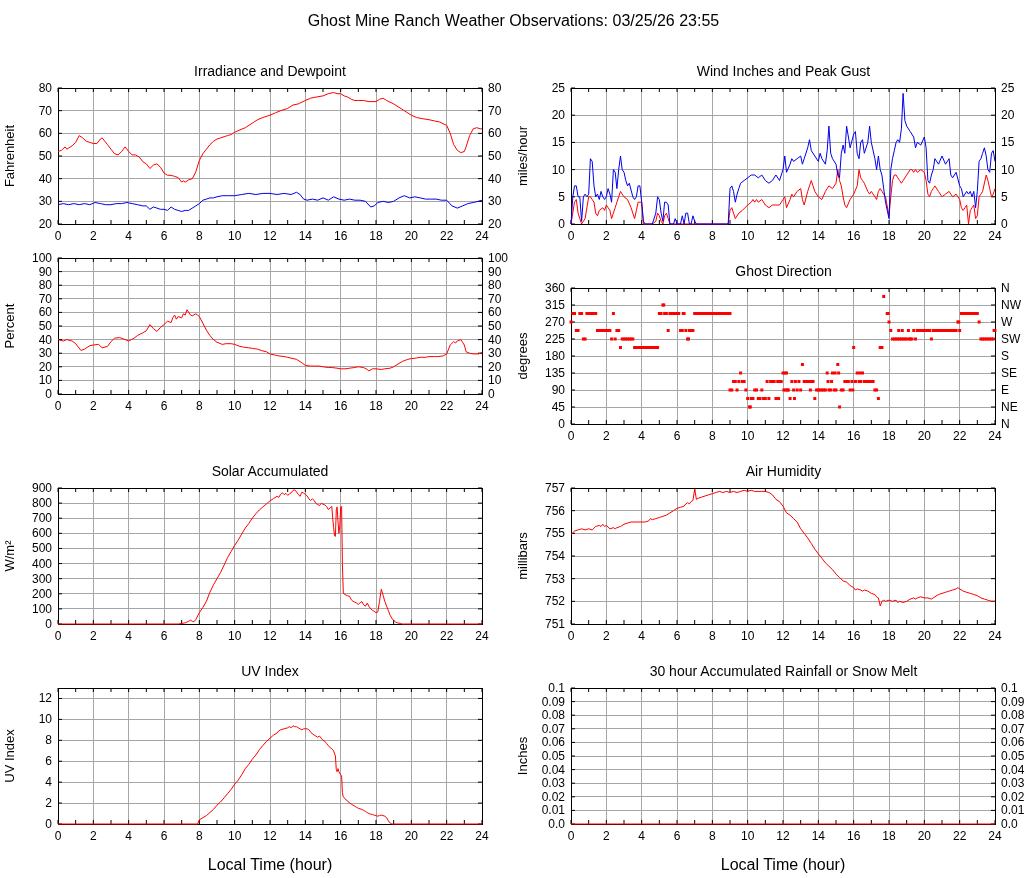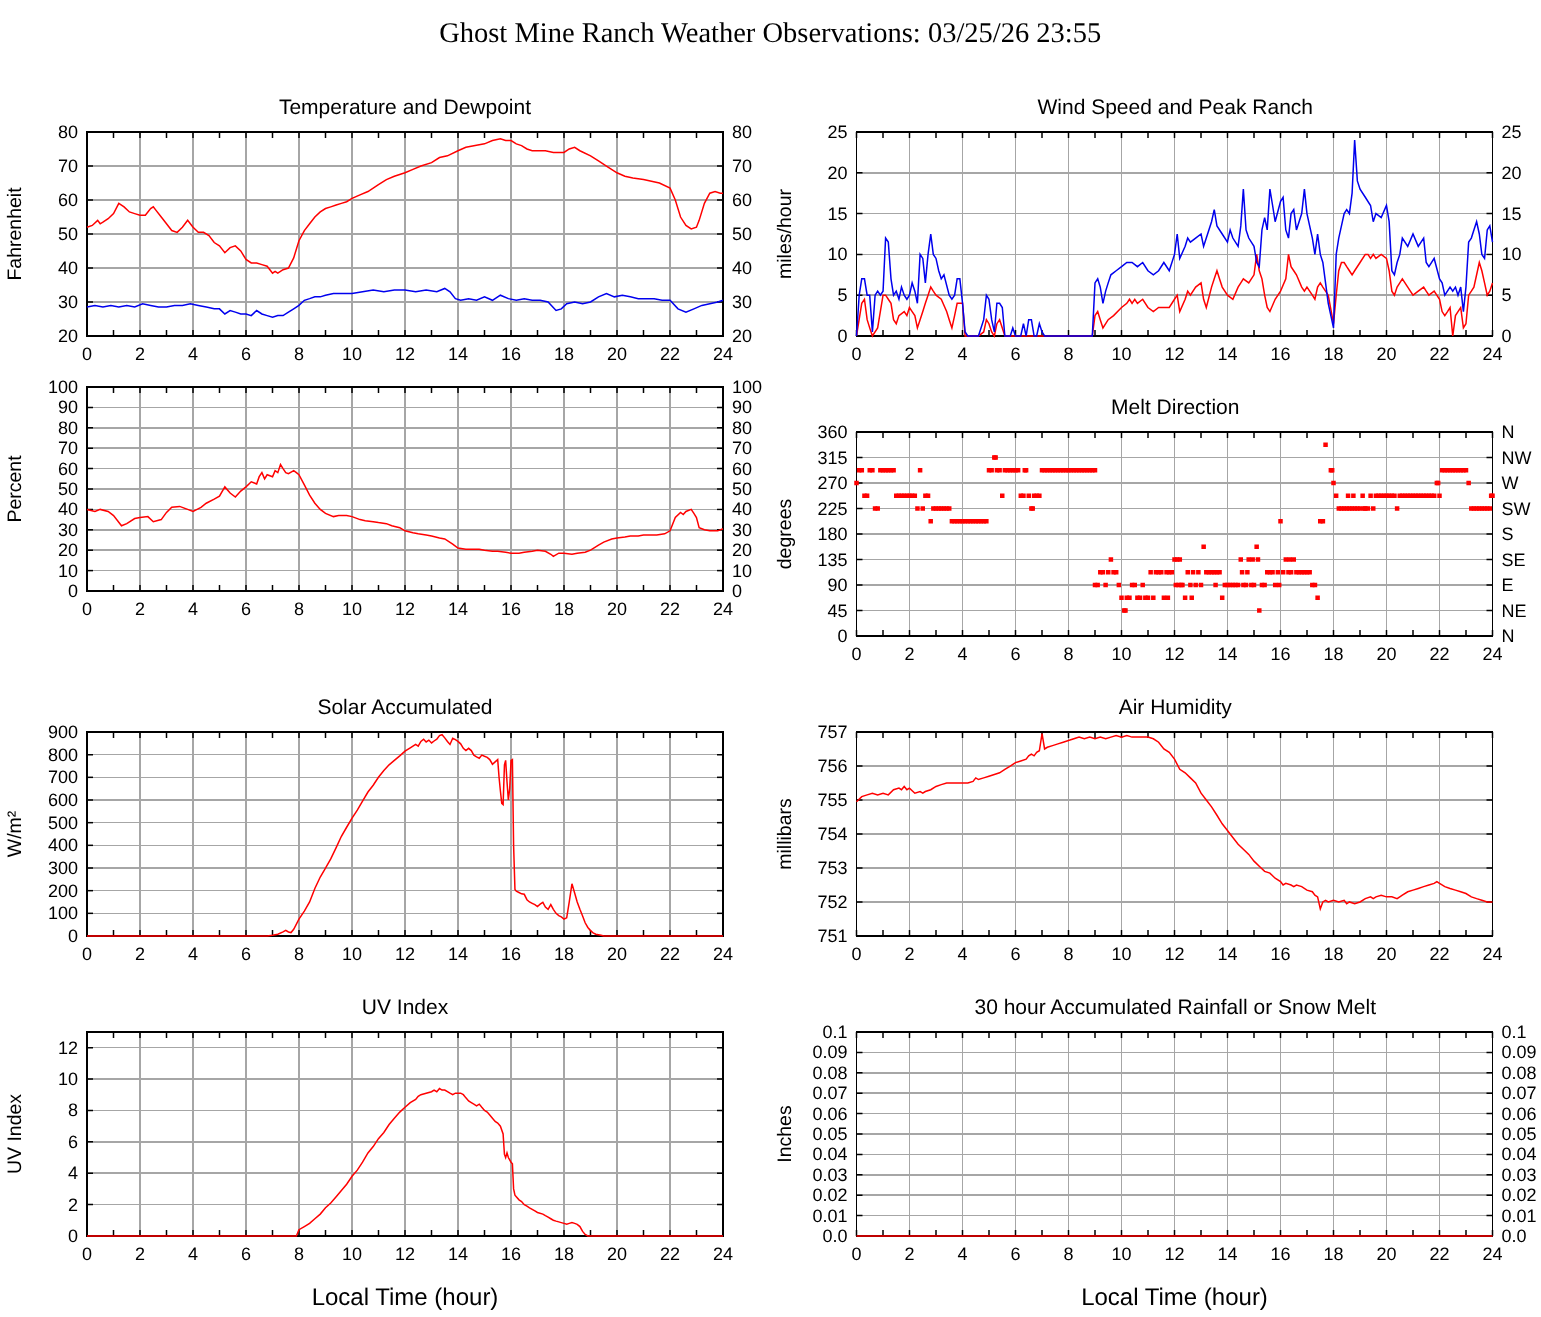--- a/index.html
+++ b/index.html
@@ -1,34 +1,34 @@
 <!DOCTYPE html>
 <html><head>
 <meta charset="utf-8">
 <style>
   html,body{margin:0;padding:0;background:#ffffff;}
   body{width:1027px;height:878px;overflow:hidden;font-family:"Liberation Sans",sans-serif;color:#000;}
-  .page-title{height:52px;box-sizing:border-box;padding-top:12px;text-align:center;font-size:19px;font-family:Liberation Serif, serif;}
+  .page-title{height:52px;box-sizing:border-box;padding-top:12px;text-align:center;font-size:16px;}
   .charts{display:grid;grid-template-columns:513px 514px;grid-template-rows:200px 200px 200px 226px;}
   .panel{position:relative;}
   .chart-title{height:30px;box-sizing:border-box;display:flex;align-items:flex-end;justify-content:center;
                padding-left:27px;padding-bottom:3px;font-size:14px;}
   svg{display:block;}
   .tick{font-family:"Liberation Sans",sans-serif;font-size:12px;fill:#000;}
   .axlabel{font-family:"Liberation Sans",sans-serif;font-size:13px;fill:#000;}
   .xlabel{font-family:"Liberation Sans",sans-serif;font-size:16px;fill:#000;}
 </style>
 </head>
 <body>
 
 <div class="page-title">Ghost Mine Ranch Weather Observations: 03/25/26 23:55</div>
 
 <div class="charts">
   <div class="panel">
-    <div class="chart-title">Temperature and Dewpoint</div>
+    <div class="chart-title">Irradiance and Dewpoint</div>
     <svg width="513" height="170" viewBox="0 0 513 170">
         <line x1="93.33333333333333" y1="6" x2="93.33333333333333" y2="142" stroke="#a6a6a6" shape-rendering="crispEdges"></line>
         <line x1="128.66666666666666" y1="6" x2="128.66666666666666" y2="142" stroke="#a6a6a6" shape-rendering="crispEdges"></line>
         <line x1="164" y1="6" x2="164" y2="142" stroke="#a6a6a6" shape-rendering="crispEdges"></line>
         <line x1="199.33333333333331" y1="6" x2="199.33333333333331" y2="142" stroke="#a6a6a6" shape-rendering="crispEdges"></line>
         <line x1="234.66666666666669" y1="6" x2="234.66666666666669" y2="142" stroke="#a6a6a6" shape-rendering="crispEdges"></line>
         <line x1="270" y1="6" x2="270" y2="142" stroke="#a6a6a6" shape-rendering="crispEdges"></line>
         <line x1="305.33333333333337" y1="6" x2="305.33333333333337" y2="142" stroke="#a6a6a6" shape-rendering="crispEdges"></line>
         <line x1="340.66666666666663" y1="6" x2="340.66666666666663" y2="142" stroke="#a6a6a6" shape-rendering="crispEdges"></line>
         <line x1="376" y1="6" x2="376" y2="142" stroke="#a6a6a6" shape-rendering="crispEdges"></line>
@@ -130,21 +130,21 @@
         <line x1="58" y1="6" x2="62" y2="6" stroke="#000000"></line>
         <line x1="482" y1="6" x2="478" y2="6" stroke="#000000"></line>
         <text x="52" y="10" text-anchor="end" class="tick">80</text>
         <text x="488" y="10" text-anchor="start" class="tick">80</text>
         <text x="14" y="74" text-anchor="middle" class="axlabel" transform="rotate(-90 14 74)">Fahrenheit</text>
         <polyline points="58.0,69.5 61.5,68.3 65.1,64.9 66.8,67.2 68.6,66.1 72.1,63.8 75.7,60.4 79.2,53.6 82.7,55.9 86.3,59.3 89.8,60.4 93.3,61.5 96.9,61.5 100.4,57.0 102.2,55.9 103.9,58.1 107.5,62.7 111.0,67.2 114.5,71.7 118.1,72.9 121.6,69.5 125.1,64.9 128.7,69.5 132.2,72.9 135.7,72.9 139.3,75.1 142.8,79.7 146.3,81.9 149.9,86.5 153.4,83.1 156.9,81.9 160.5,85.3 164.0,91.0 167.5,93.3 171.1,93.3 174.6,94.4 178.1,95.5 181.7,100.1 183.4,98.9 185.2,100.1 188.7,97.8 192.3,96.7 195.8,89.9 199.3,78.5 202.9,71.7 206.4,67.2 209.9,62.7 213.5,59.3 217.0,57.0 220.5,55.9 224.1,54.7 227.6,53.6 231.1,52.5 234.7,50.2 240.0,47.9 245.3,45.7 252.3,41.1 257.6,37.7 262.9,35.5 270.0,33.2 275.3,30.9 280.6,28.7 287.7,26.4 293.0,23.0 298.3,21.9 305.3,18.5 310.6,16.2 315.9,15.1 323.0,13.9 328.3,11.7 333.6,10.5 337.1,11.7 340.7,11.7 344.2,13.9 347.7,15.1 351.3,17.3 354.8,18.5 358.3,18.5 363.6,18.5 368.9,19.6 376.0,19.6 379.5,17.3 383.1,16.2 386.6,18.5 393.7,21.9 399.0,25.3 404.3,28.7 411.3,33.2 416.6,35.5 421.9,36.6 429.0,37.7 434.3,38.9 439.6,40.0 446.7,43.4 450.2,51.3 453.7,62.7 457.3,68.3 460.8,70.6 464.3,69.5 466.1,64.9 469.6,53.6 473.2,46.8 476.7,45.7 480.2,46.8 482.0,46.8" fill="none" stroke="#ff0000" stroke-width="1"></polyline>
         <polyline points="58.0,122.7 63.3,121.6 68.6,122.7 73.9,121.6 79.2,122.7 84.5,121.6 89.8,122.7 95.1,120.5 100.4,121.6 105.7,122.7 111.0,122.7 116.3,121.6 121.6,121.6 126.9,120.5 132.2,121.6 137.5,122.7 142.8,123.9 146.3,123.9 149.9,127.3 153.4,125.0 156.9,126.1 160.5,127.3 164.0,127.3 167.5,128.4 171.1,125.0 174.6,127.3 178.1,128.4 181.7,129.5 185.2,128.4 188.7,128.4 192.3,126.1 195.8,123.9 199.3,121.6 202.9,118.2 206.4,117.1 209.9,115.9 213.5,115.9 217.0,114.8 222.3,113.7 227.6,113.7 234.7,113.7 241.7,112.5 248.8,111.4 255.9,112.5 262.9,111.4 270.0,111.4 277.1,112.5 284.1,111.4 291.2,112.5 296.5,110.3 300.0,112.5 303.6,117.1 307.1,118.2 312.4,117.1 317.7,118.2 323.0,115.9 328.3,118.2 333.6,114.8 338.9,117.1 344.2,118.2 349.5,117.1 354.8,118.2 360.1,118.2 365.4,119.3 370.7,125.0 374.2,123.9 377.8,120.5 383.1,119.3 388.4,120.5 393.7,119.3 399.0,115.9 404.3,113.7 409.6,115.9 414.9,114.8 420.2,115.9 425.5,117.1 430.8,117.1 436.1,117.1 441.4,118.2 446.7,118.2 452.0,123.9 457.3,126.1 462.6,123.9 467.9,121.6 473.2,120.5 478.5,119.3 482.0,118.2" fill="none" stroke="#0000ee" stroke-width="1"></polyline>
       </svg>
   </div>
   <div class="panel">
-    <div class="chart-title">Wind Speed and Peak Ranch</div>
+    <div class="chart-title">Wind Inches and Peak Gust</div>
     <svg width="513" height="170" viewBox="0 0 513 170">
         <line x1="93.33333333333333" y1="6" x2="93.33333333333333" y2="142" stroke="#a6a6a6" shape-rendering="crispEdges"></line>
         <line x1="128.66666666666666" y1="6" x2="128.66666666666666" y2="142" stroke="#a6a6a6" shape-rendering="crispEdges"></line>
         <line x1="164" y1="6" x2="164" y2="142" stroke="#a6a6a6" shape-rendering="crispEdges"></line>
         <line x1="199.33333333333331" y1="6" x2="199.33333333333331" y2="142" stroke="#a6a6a6" shape-rendering="crispEdges"></line>
         <line x1="234.66666666666669" y1="6" x2="234.66666666666669" y2="142" stroke="#a6a6a6" shape-rendering="crispEdges"></line>
         <line x1="270" y1="6" x2="270" y2="142" stroke="#a6a6a6" shape-rendering="crispEdges"></line>
         <line x1="305.33333333333337" y1="6" x2="305.33333333333337" y2="142" stroke="#a6a6a6" shape-rendering="crispEdges"></line>
         <line x1="340.66666666666663" y1="6" x2="340.66666666666663" y2="142" stroke="#a6a6a6" shape-rendering="crispEdges"></line>
         <line x1="376" y1="6" x2="376" y2="142" stroke="#a6a6a6" shape-rendering="crispEdges"></line>
@@ -375,21 +375,21 @@
         <text x="488" y="23.599999999999994" text-anchor="start" class="tick">90</text>
         <line x1="58" y1="6" x2="62" y2="6" stroke="#000000"></line>
         <line x1="482" y1="6" x2="478" y2="6" stroke="#000000"></line>
         <text x="52" y="10" text-anchor="end" class="tick">100</text>
         <text x="488" y="10" text-anchor="start" class="tick">100</text>
         <text x="14" y="74" text-anchor="middle" class="axlabel" transform="rotate(-90 14 74)">Percent</text>
         <polyline points="58.0,87.6 63.3,89.0 66.8,87.6 72.1,89.0 75.7,91.7 81.0,98.5 84.5,97.1 89.8,93.7 93.3,93.0 98.6,92.4 102.2,95.8 107.5,94.4 111.0,89.6 114.5,86.2 119.8,85.6 125.1,87.6 128.7,89.0 134.0,86.2 137.5,83.5 142.8,80.8 146.3,78.8 149.9,72.6 153.4,76.7 156.9,79.4 160.5,75.4 164.0,72.6 167.5,69.2 171.1,70.6 172.8,65.8 174.6,63.1 176.4,67.2 178.1,64.5 181.7,65.8 183.4,61.8 185.2,63.1 187.0,57.7 188.7,60.4 190.5,63.1 192.3,63.8 195.8,61.8 197.6,63.1 199.3,64.5 202.9,71.3 206.4,78.1 209.9,83.5 213.5,87.6 217.0,90.3 222.3,92.4 225.8,91.7 231.1,91.7 234.7,92.4 240.0,94.4 243.5,95.1 248.8,95.8 252.3,96.4 257.6,97.1 261.2,98.5 266.5,99.8 270.0,101.9 275.3,103.2 278.8,103.9 284.1,104.6 287.7,105.3 293.0,106.6 296.5,107.3 301.8,110.7 305.3,113.4 310.6,114.1 314.2,114.1 319.5,114.1 323.0,114.8 328.3,115.5 331.8,115.5 337.1,116.2 340.7,116.8 346.0,116.8 349.5,116.2 354.8,115.5 358.3,114.8 363.6,115.5 367.2,117.5 368.9,118.9 372.5,116.8 376.0,116.8 381.3,117.5 384.8,116.8 390.1,116.2 393.7,114.8 399.0,111.4 402.5,109.4 407.8,107.3 411.3,106.6 416.6,106.0 420.2,105.3 425.5,105.3 429.0,104.6 434.3,104.6 437.8,104.6 443.1,103.9 446.7,101.9 450.2,93.0 453.7,89.6 455.5,91.0 457.3,89.0 460.8,87.6 462.6,90.3 464.3,93.0 466.1,99.8 469.6,101.2 473.2,101.9 478.5,101.9 482.0,100.5" fill="none" stroke="#ff0000" stroke-width="1"></polyline>
       </svg>
   </div>
   <div class="panel">
-    <div class="chart-title">Melt Direction</div>
+    <div class="chart-title">Ghost Direction</div>
     <svg width="513" height="170" viewBox="0 0 513 170">
         <line x1="93.33333333333333" y1="6" x2="93.33333333333333" y2="142" stroke="#a6a6a6" shape-rendering="crispEdges"></line>
         <line x1="128.66666666666666" y1="6" x2="128.66666666666666" y2="142" stroke="#a6a6a6" shape-rendering="crispEdges"></line>
         <line x1="164" y1="6" x2="164" y2="142" stroke="#a6a6a6" shape-rendering="crispEdges"></line>
         <line x1="199.33333333333331" y1="6" x2="199.33333333333331" y2="142" stroke="#a6a6a6" shape-rendering="crispEdges"></line>
         <line x1="234.66666666666669" y1="6" x2="234.66666666666669" y2="142" stroke="#a6a6a6" shape-rendering="crispEdges"></line>
         <line x1="270" y1="6" x2="270" y2="142" stroke="#a6a6a6" shape-rendering="crispEdges"></line>
         <line x1="305.33333333333337" y1="6" x2="305.33333333333337" y2="142" stroke="#a6a6a6" shape-rendering="crispEdges"></line>
         <line x1="340.66666666666663" y1="6" x2="340.66666666666663" y2="142" stroke="#a6a6a6" shape-rendering="crispEdges"></line>
         <line x1="376" y1="6" x2="376" y2="142" stroke="#a6a6a6" shape-rendering="crispEdges"></line>

